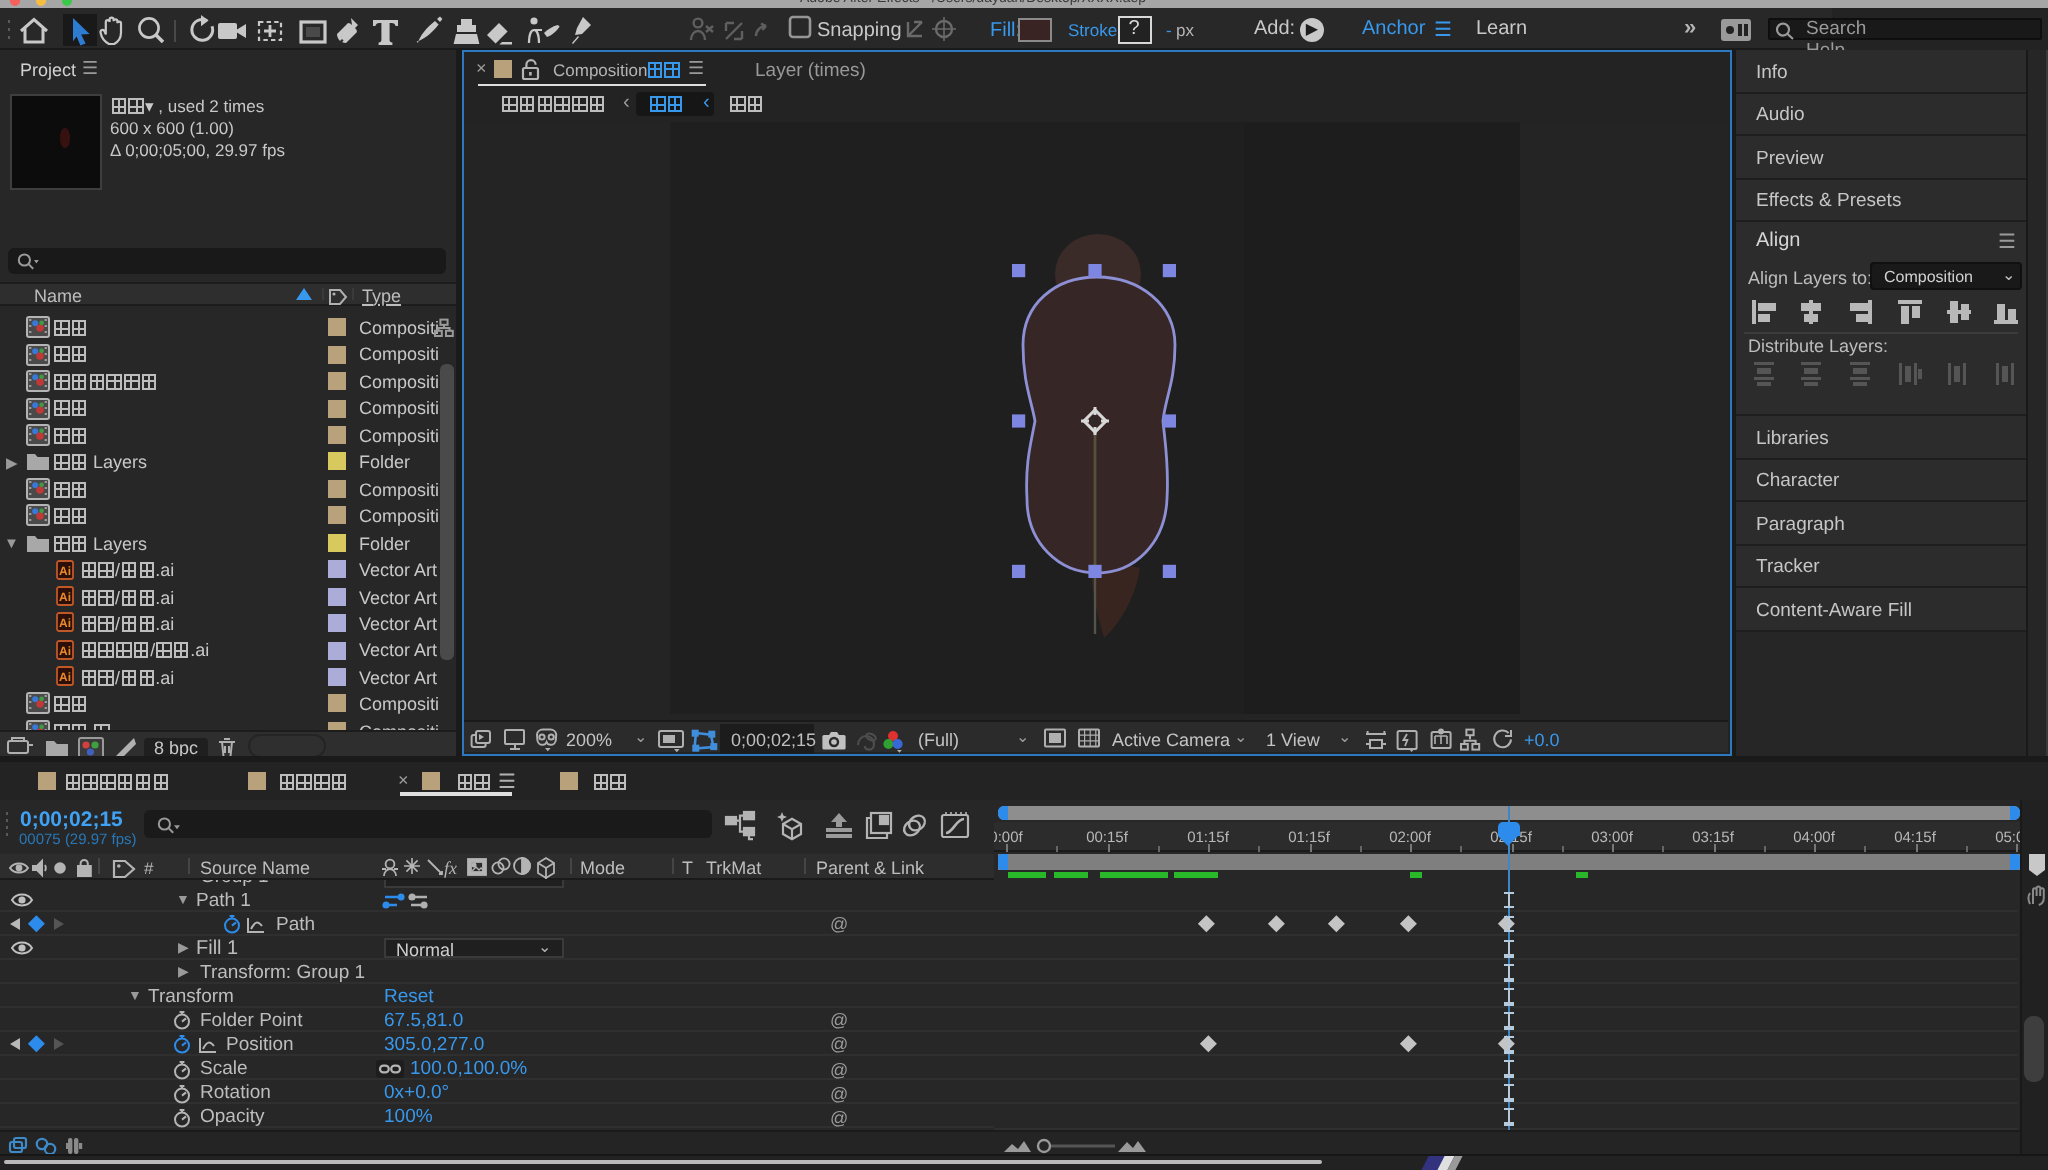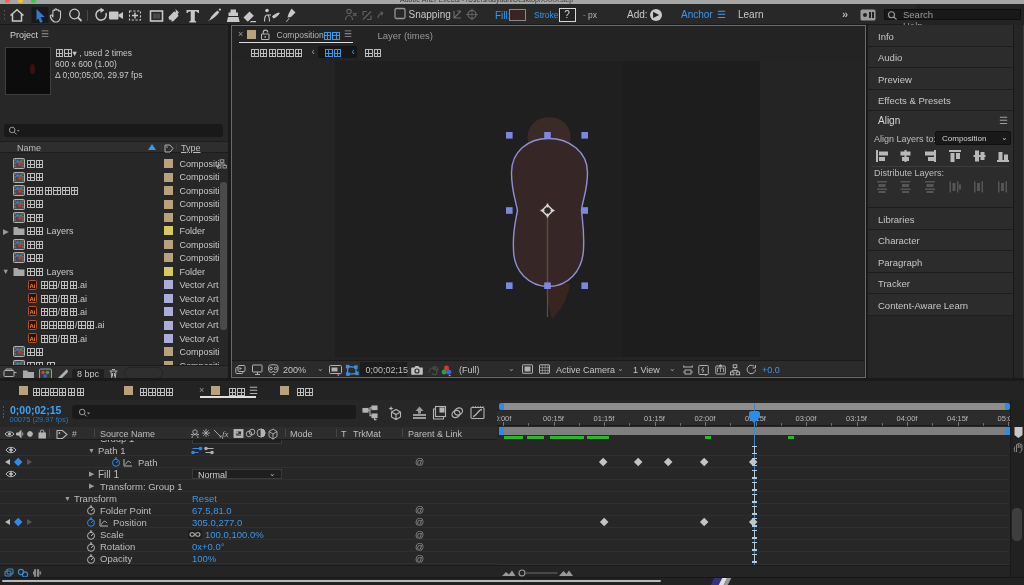--- a/index.html
+++ b/index.html
@@ -581,21 +581,21 @@
             <rect x="1" y="1.5" width="1.5" height="11"></rect>
             <rect x="4" y="3" width="3" height="8"></rect>
             <rect x="8.5" y="1.5" width="1.5" height="11"></rect>
           </g>
     </svg>
   </div>
   <div class="abs sbh" style="top:183px;">Libraries</div>
   <div class="abs sbh" style="top:204.5px;">Character</div>
   <div class="abs sbh" style="top:247.5px;">Tracker</div>
   <div class="abs sbh" style="top:226px;">Paragraph</div>
-  <div class="abs sbh" style="top:269px;">Content-Aware Learn</div>
+  <div class="abs sbh" style="top:269px;">Content-Aware Fill</div>
   <div class="abs" style="top:290.5px;left:0;width:145px;height:65.5px;background:#262626;"></div>
 </div>
 <div id="gutter" class="abs" style="left:1013px;top:25px;width:11px;height:356px;background:#262626;border-left:1px solid #191919;">
       <div class="abs" style="left:9px;top:0;width:1px;height:356px;background:#3a3a3a;"></div>
     </div>
 
 <div class="abs" style="left:0;top:378px;width:1024px;height:3px;background:#1a1a1a;"></div>
 
 <div id="tltabs" class="abs" style="left:0;top:381px;width:1024px;height:19px;background:#232323;">
   <div class="abs" style="left:19px;top:5px;width:8.5px;height:8.5px;background:#b9a27b;"></div>

